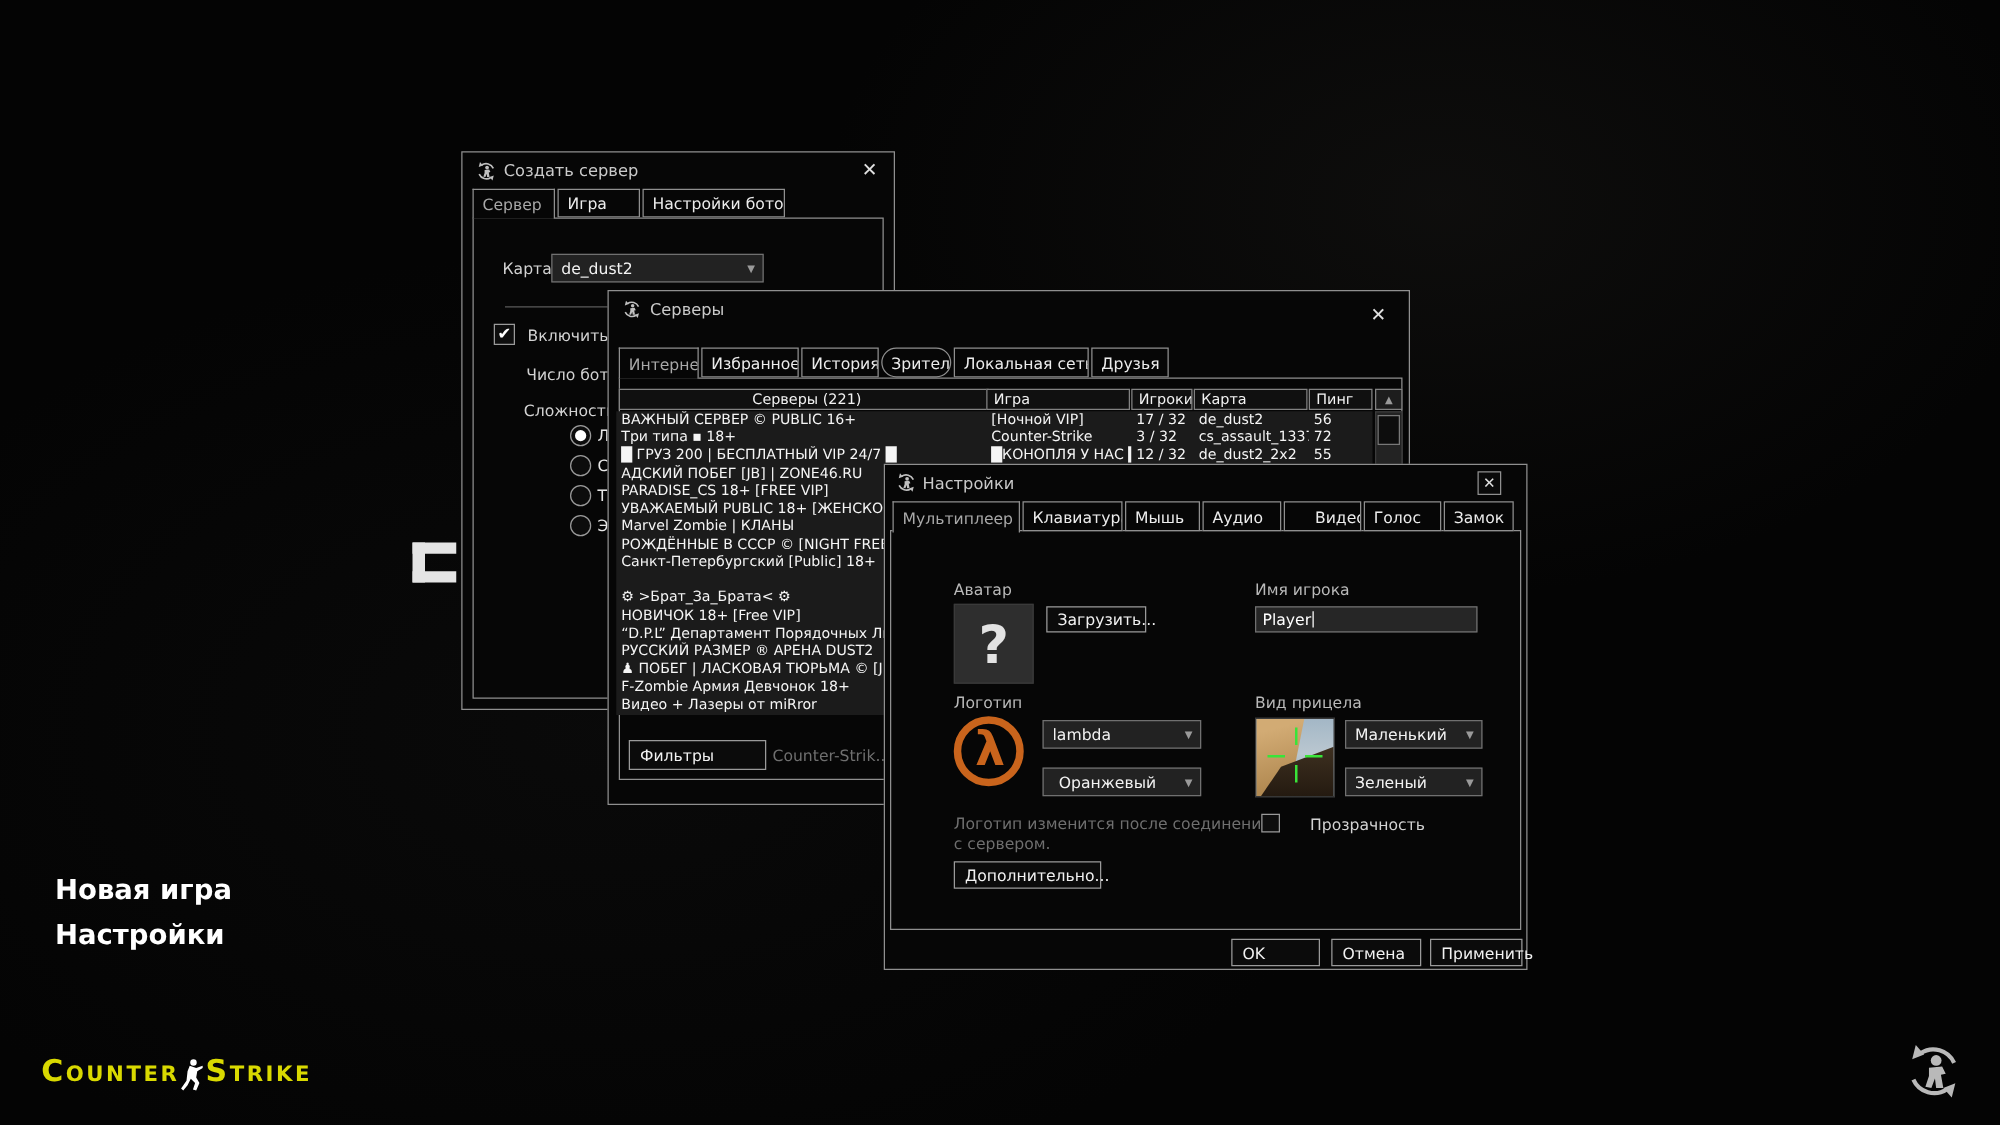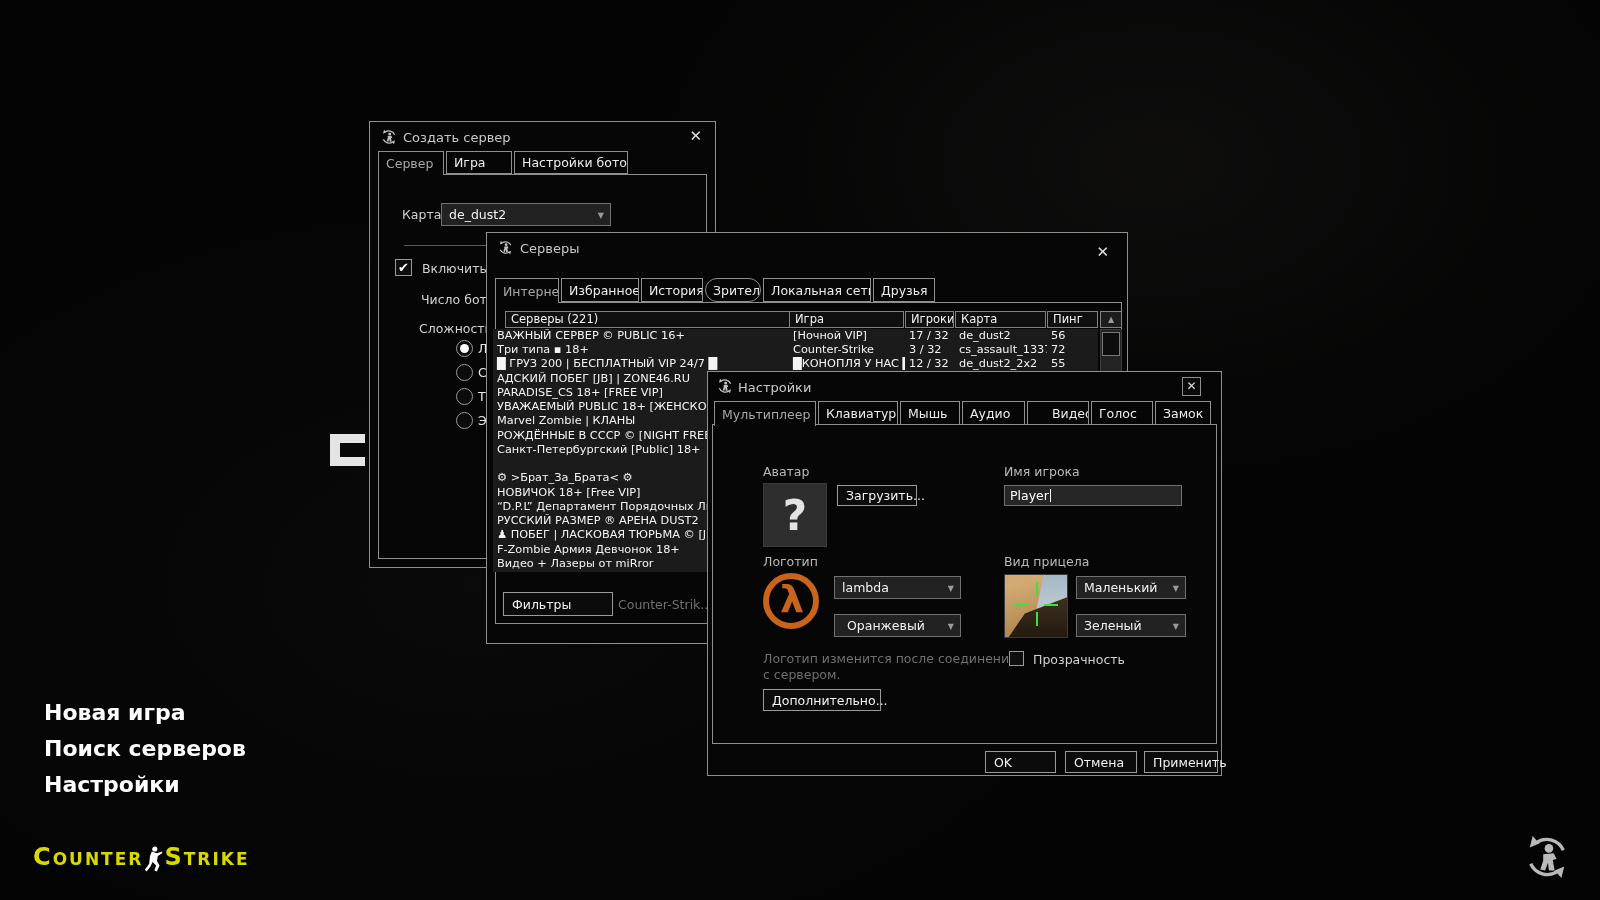--- a/index.html
+++ b/index.html
@@ -111,21 +111,20 @@
 <div class="stage">
 
   <div class="bg-c">
     <i class="b1"></i>
       <i class="b2"></i>
       <i class="b3"></i>
   </div>
 
   <div id="menu-items">
       <div class="menu-item">Новая игра</div>
-      <div class="menu-item">Поиск серверов</div>
       <div class="menu-item">Настройки</div>
     </div>
   <div class="cs-logo">
     <span class="logo-word">Counter</span>
     <svg class="soldier-svg" viewBox="0 0 22 30" width="19" height="27">
       <circle cx="12.5" cy="4" r="3" fill="#ffffff"></circle>
       <path d="M9 7 L15 9 L21 7 L21 9 L16 12 L15 18 L18 23 L15 30 L12 29 L14 23 L10 19 L7 25 L3 30 L1 28 L6 21 L7 12 Z" fill="#ffffff"></path>
     </svg>
     <span class="logo-word">Strike</span>
   </div>
@@ -187,21 +186,21 @@
     <div class="tabs" id="sv-tabs">
         <div class="tab active" style="width: 64px;">Интернет</div>
         <div class="tab" style="width: 78px;">Избранное</div>
         <div class="tab" style="width: 62px;">История</div>
         <div class="tab" style="width: 56px; border-radius: 12px;">Зритель</div>
         <div class="tab" style="width: 108px;">Локальная сеть</div>
         <div class="tab" style="width: 62px;">Друзья</div>
       </div>
     <div class="panel"></div>
     <div id="sv-header">
-        <div class="sv-hcell" style="left: 18px; width: 296px;">Серверы (221)</div>
+        <div class="sv-hcell" style="left: 8px; width: 296px; text-align: center;">Серверы (221)</div>
         <div class="sv-hcell" style="left: 302px; width: 115px;">Игра</div>
         <div class="sv-hcell" style="left: 418px; width: 49px;">Игроки</div>
         <div class="sv-hcell" style="left: 468px; width: 91px;">Карта</div>
         <div class="sv-hcell" style="left: 560px; width: 51px;">Пинг</div>
       </div>
     <div class="sv-up">▲</div>
     <div class="sv-track">
       <div class="sv-thumb"></div>
     </div>
     <div id="sv-rows">
@@ -394,21 +393,21 @@
     </div>
     <div class="dd" style="left:368px;top:242px;width:110px;height:23px;align-items:center;">
       <span>Зеленый</span>
       <span class="dd-a">▼</span>
     </div>
 
     <span class="note" style="left:55px;top:279px;">Логотип изменится после соединения</span>
     <span class="note" style="left:55px;top:295px;">с сервером.</span>
 
     <span class="chk" style="left:301px;top:279px;width:15px;height:15px;"></span>
-    <span class="lbl" style="left:325px;top:280px;">Прозрачность</span>
+    <span class="lbl" style="left:340px;top:280px;">Прозрачность</span>
 
     <div class="btn" style="left:55px;top:317px;width:118px;height:22px;">Дополнительно...</div>
   <div class="btn" style="left: 277px; top: 379px; width: 71px; height: 22px;">OK</div>
       <div class="btn" style="left: 357px; top: 379px; width: 72px; height: 22px;">Отмена</div>
       <div class="btn" style="left: 436px; top: 379px; width: 74px; height: 22px;">Применить</div>
     </div>
 
   <div class="hl-spinner">
     <svg viewBox="0 0 48 48" width="46" height="46">
       <g fill="none" stroke="#b9b9b9" stroke-width="3.5">

